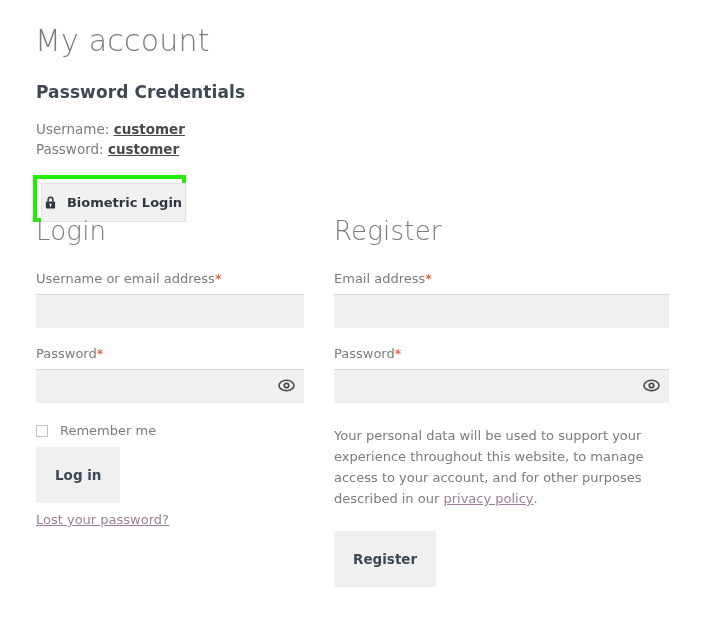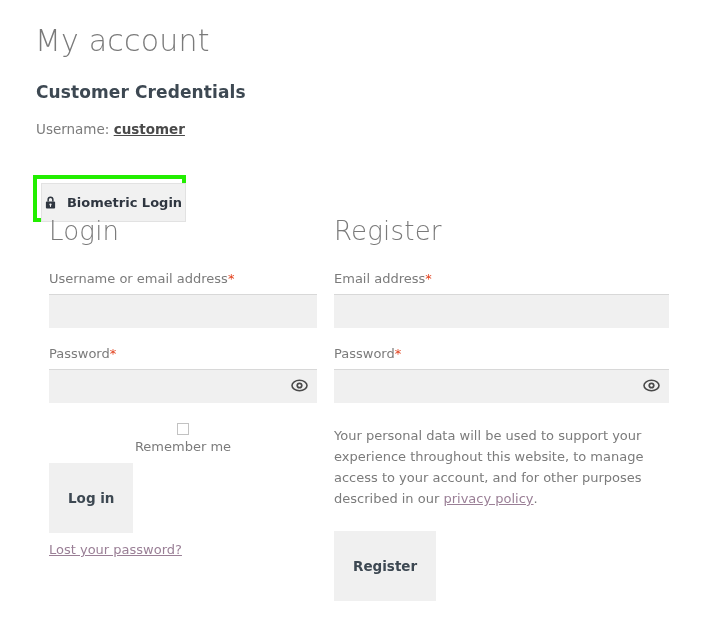--- a/index.html
+++ b/index.html
@@ -91,21 +91,21 @@
   }
   .lock-icon {
     display: inline-block;
     width: 11px;
     height: 13px;
     position: relative;
     top: 0px;
   }
 
   
-  .col-login  { position: absolute; left: 49px;  top: 215px; width: 268px; }
+  .col-login  { position: absolute; left: 36px;  top: 215px; width: 268px; }
   .col-reg    { position: absolute; left: 334px; top: 215px; width: 335px; }
 
   .col-heading {
     font-size: 26px;
     font-weight: 300;
     color: #7a7a7a;
     line-height: 32px;
     margin: 0 0 24px 0;
     letter-spacing: 0.2px;
   }
@@ -141,24 +141,23 @@
     bottom: 9px;
     width: 17px;
     height: 17px;
     cursor: pointer;
   }
 
   
   .remember-row {
     display: flex;
     align-items: center;
-    gap: 4px;
+    gap: 12px;
     margin-top: 20px;
     margin-bottom: 9px;
-    flex-direction: column;
   }
   .checkbox {
     width: 12px;
     height: 12px;
     border: 1px solid #c2c2c2;
     background: #fff;
     box-sizing: border-box;
     cursor: pointer;
     flex: 0 0 auto;
   }
@@ -170,21 +169,21 @@
 
   
   .flat-btn {
     display: inline-block;
     background: #f0f0f0;
     border: none;
     color: #3d4852;
     font-family: inherit;
     font-size: 13.5px;
     font-weight: bold;
-    padding: 27px 19px;
+    padding: 20px 19px;
     cursor: pointer;
     line-height: 16px;
   }
 
   .link {
     font-size: 13px;
     color: #9a7f96;
     text-decoration: underline;
     cursor: pointer;
     display: inline-block;
@@ -202,23 +201,27 @@
 
   .register-btn-wrap { margin-top: 14px; }
 </style>
 </head>
 <body>
 
 <div class="page">
 
   <div class="page-title">My account</div>
 
-  <div class="cred-heading">Customer Credentials</div>
+  <div class="cred-heading">Password Credentials</div>
   <div class="cred-line l1">
     <span>Username:</span>
+    <b>customer</b>
+  </div>
+  <div class="cred-line l2">
+    <span>Password:</span>
     <b>customer</b>
   </div>
 
   <div class="biometric-wrap">
     <div class="biometric-btn">
       <span class="lock-icon">
         <svg viewBox="0 0 11 13" width="11" height="13" aria-hidden="true">
           <path d="M2.4 5.6V3.6a3.1 3.1 0 0 1 6.2 0v2h-1.5V3.6a1.6 1.6 0 0 0-3.2 0v2z" fill="#2f3640"></path>
           <rect x="0.9" y="5.4" width="9.2" height="7.1" rx="1" fill="#2f3640"></rect>
           <circle cx="5.5" cy="8.6" r="1.15" fill="#f1f1f1"></circle>

